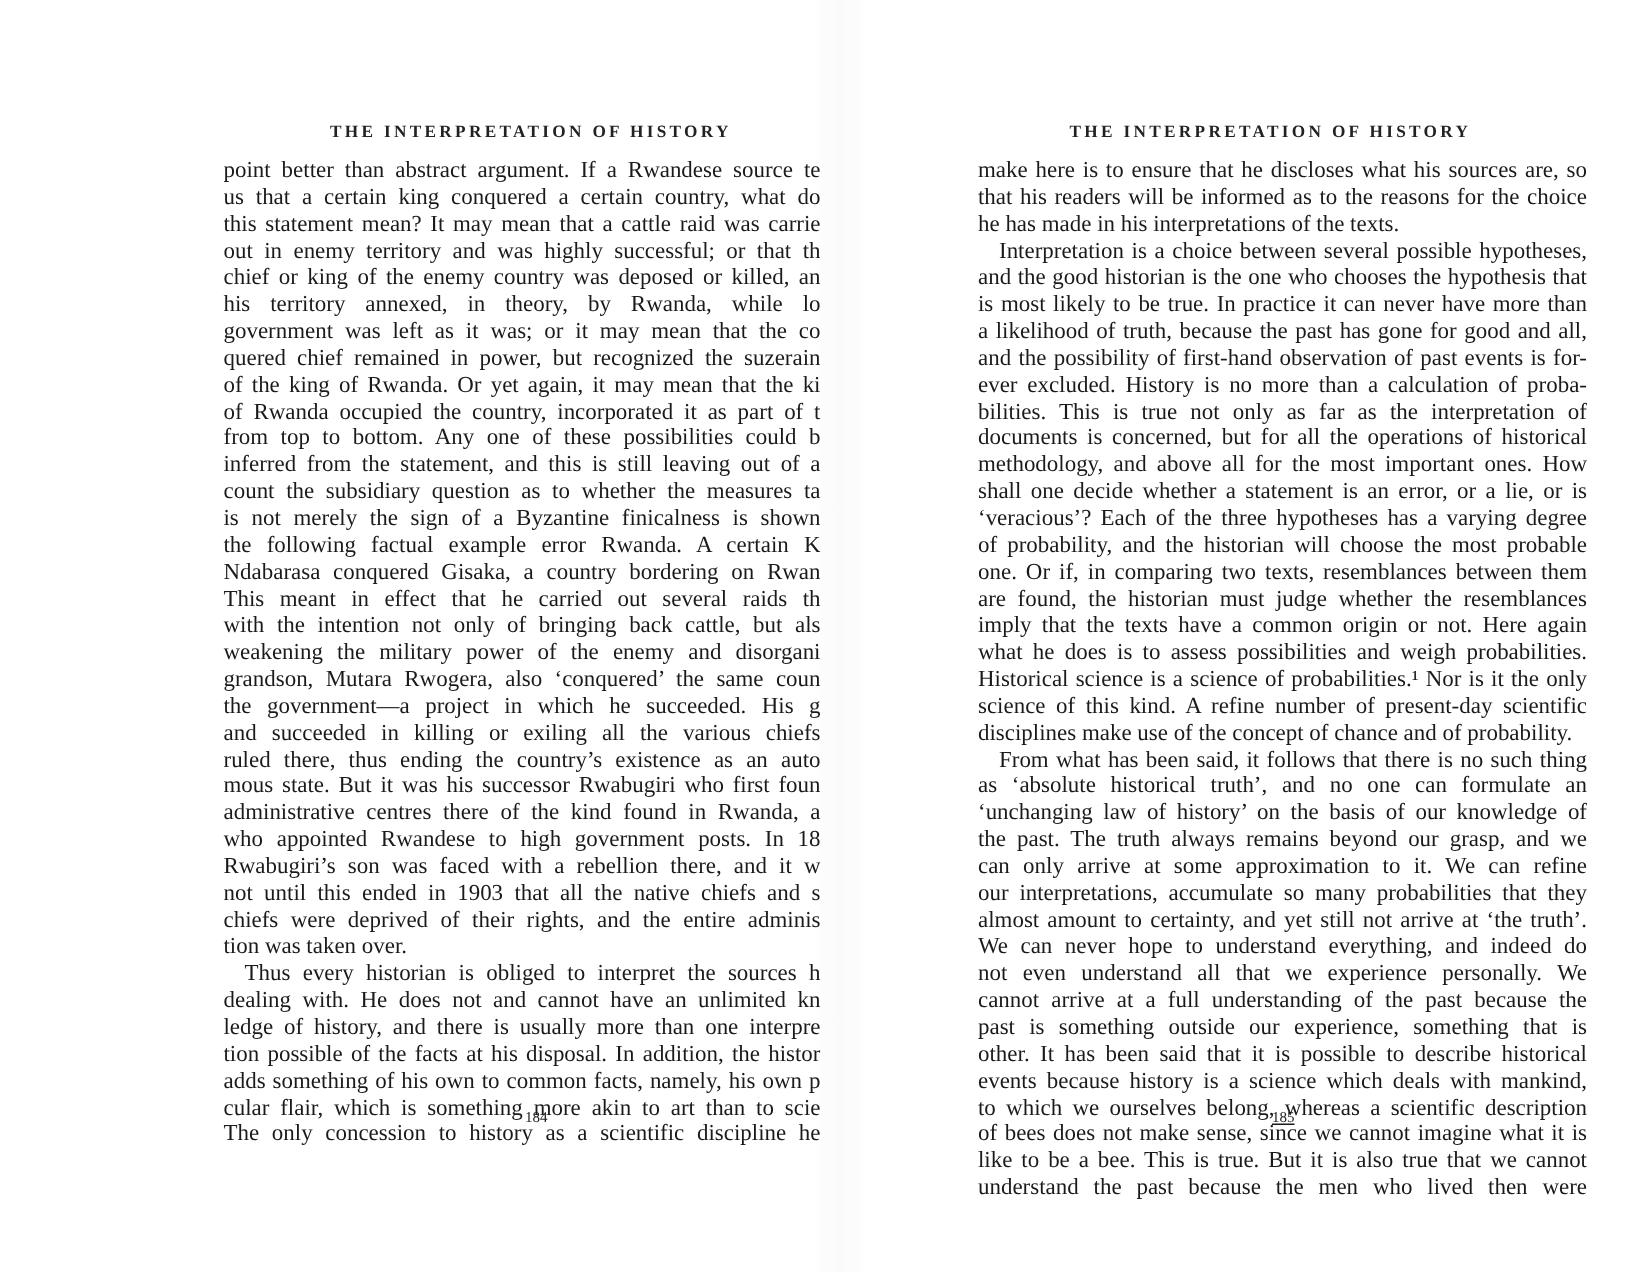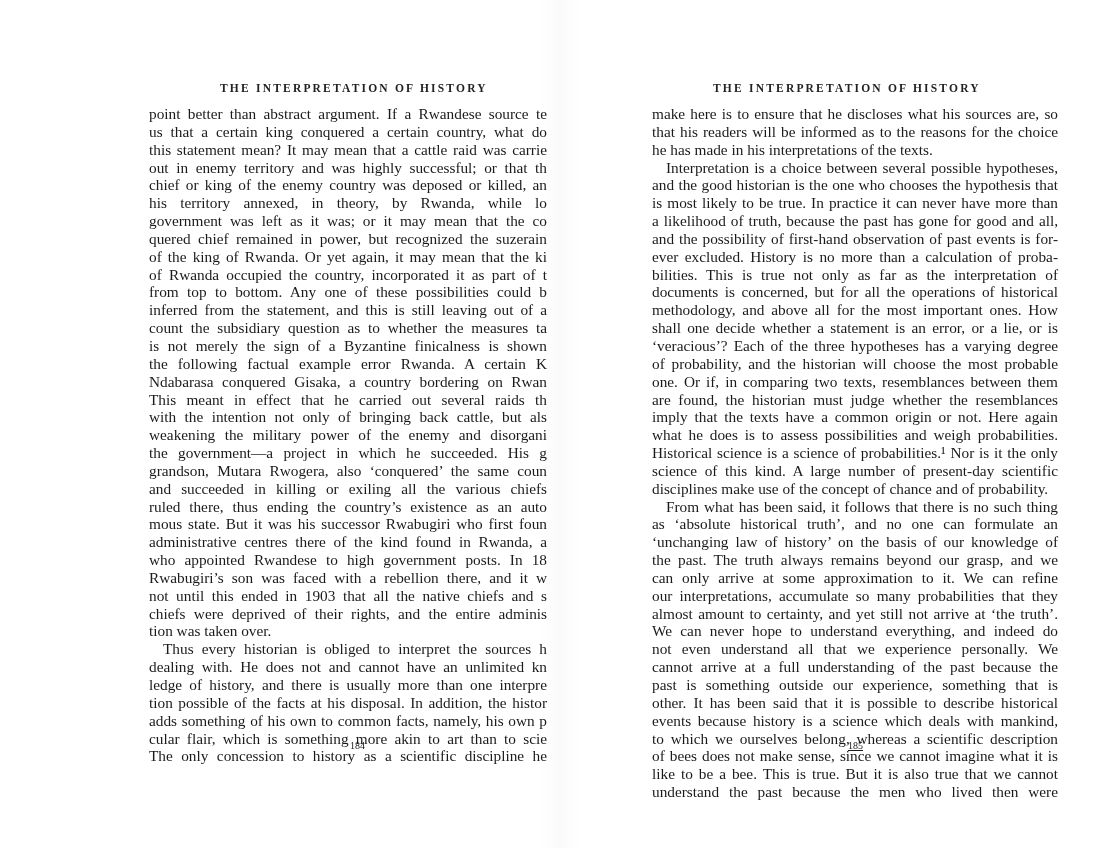--- a/index.html
+++ b/index.html
@@ -45,22 +45,22 @@
       <span class="line">of Rwanda occupied the country, incorporated it as part of t</span>
       <span class="line">from top to bottom. Any one of these possibilities could b</span>
       <span class="line">inferred from the statement, and this is still leaving out of a</span>
       <span class="line">count the subsidiary question as to whether the measures ta</span>
       <span class="line">is not merely the sign of a Byzantine finicalness is shown</span>
       <span class="line">the following factual example error Rwanda. A certain K</span>
       <span class="line">Ndabarasa conquered Gisaka, a country bordering on Rwan</span>
       <span class="line">This meant in effect that he carried out several raids th</span>
       <span class="line">with the intention not only of bringing back cattle, but als</span>
       <span class="line">weakening the military power of the enemy and disorgani</span>
+      <span class="line">grandson, Mutara Rwogera, also ‘conquered’ the same coun</span>
       <span class="line">the government—a project in which he succeeded. His g</span>
-      <span class="line">grandson, Mutara Rwogera, also ‘conquered’ the same coun</span>
       <span class="line">and succeeded in killing or exiling all the various chiefs</span>
       <span class="line">ruled there, thus ending the country’s existence as an auto</span>
       <span class="line">mous state. But it was his successor Rwabugiri who first foun</span>
       <span class="line">administrative centres there of the kind found in Rwanda, a</span>
       <span class="line">who appointed Rwandese to high government posts. In 18</span>
       <span class="line">Rwabugiri’s son was faced with a rebellion there, and it w</span>
       <span class="line">not until this ended in 1903 that all the native chiefs and s</span>
       <span class="line">chiefs were deprived of their rights, and the entire adminis</span>
       <span class="line last">tion was taken over.</span>
       <span class="line indent">Thus every historian is obliged to interpret the sources h</span>
@@ -90,21 +90,21 @@
       <span class="line">documents is concerned, but for all the operations of historical</span>
       <span class="line">methodology, and above all for the most important ones. How</span>
       <span class="line">shall one decide whether a statement is an error, or a lie, or is</span>
       <span class="line">‘veracious’? Each of the three hypotheses has a varying degree</span>
       <span class="line">of probability, and the historian will choose the most probable</span>
       <span class="line">one. Or if, in comparing two texts, resemblances between them</span>
       <span class="line">are found, the historian must judge whether the resemblances</span>
       <span class="line">imply that the texts have a common origin or not. Here again</span>
       <span class="line">what he does is to assess possibilities and weigh probabilities.</span>
       <span class="line">Historical science is a science of probabilities.¹ Nor is it the only</span>
-      <span class="line">science of this kind. A large number of present-day scientific</span>
+      <span class="line">science of this kind. A refine number of present-day scientific</span>
       <span class="line last">disciplines make use of the concept of chance and of probability.</span>
       <span class="line indent">From what has been said, it follows that there is no such thing</span>
       <span class="line">as ‘absolute historical truth’, and no one can formulate an</span>
       <span class="line">‘unchanging law of history’ on the basis of our knowledge of</span>
       <span class="line">the past. The truth always remains beyond our grasp, and we</span>
       <span class="line">can only arrive at some approximation to it. We can refine</span>
       <span class="line">our interpretations, accumulate so many probabilities that they</span>
       <span class="line">almost amount to certainty, and yet still not arrive at ‘the truth’.</span>
       <span class="line">We can never hope to understand everything, and indeed do</span>
       <span class="line">not even understand all that we experience personally. We</span>

